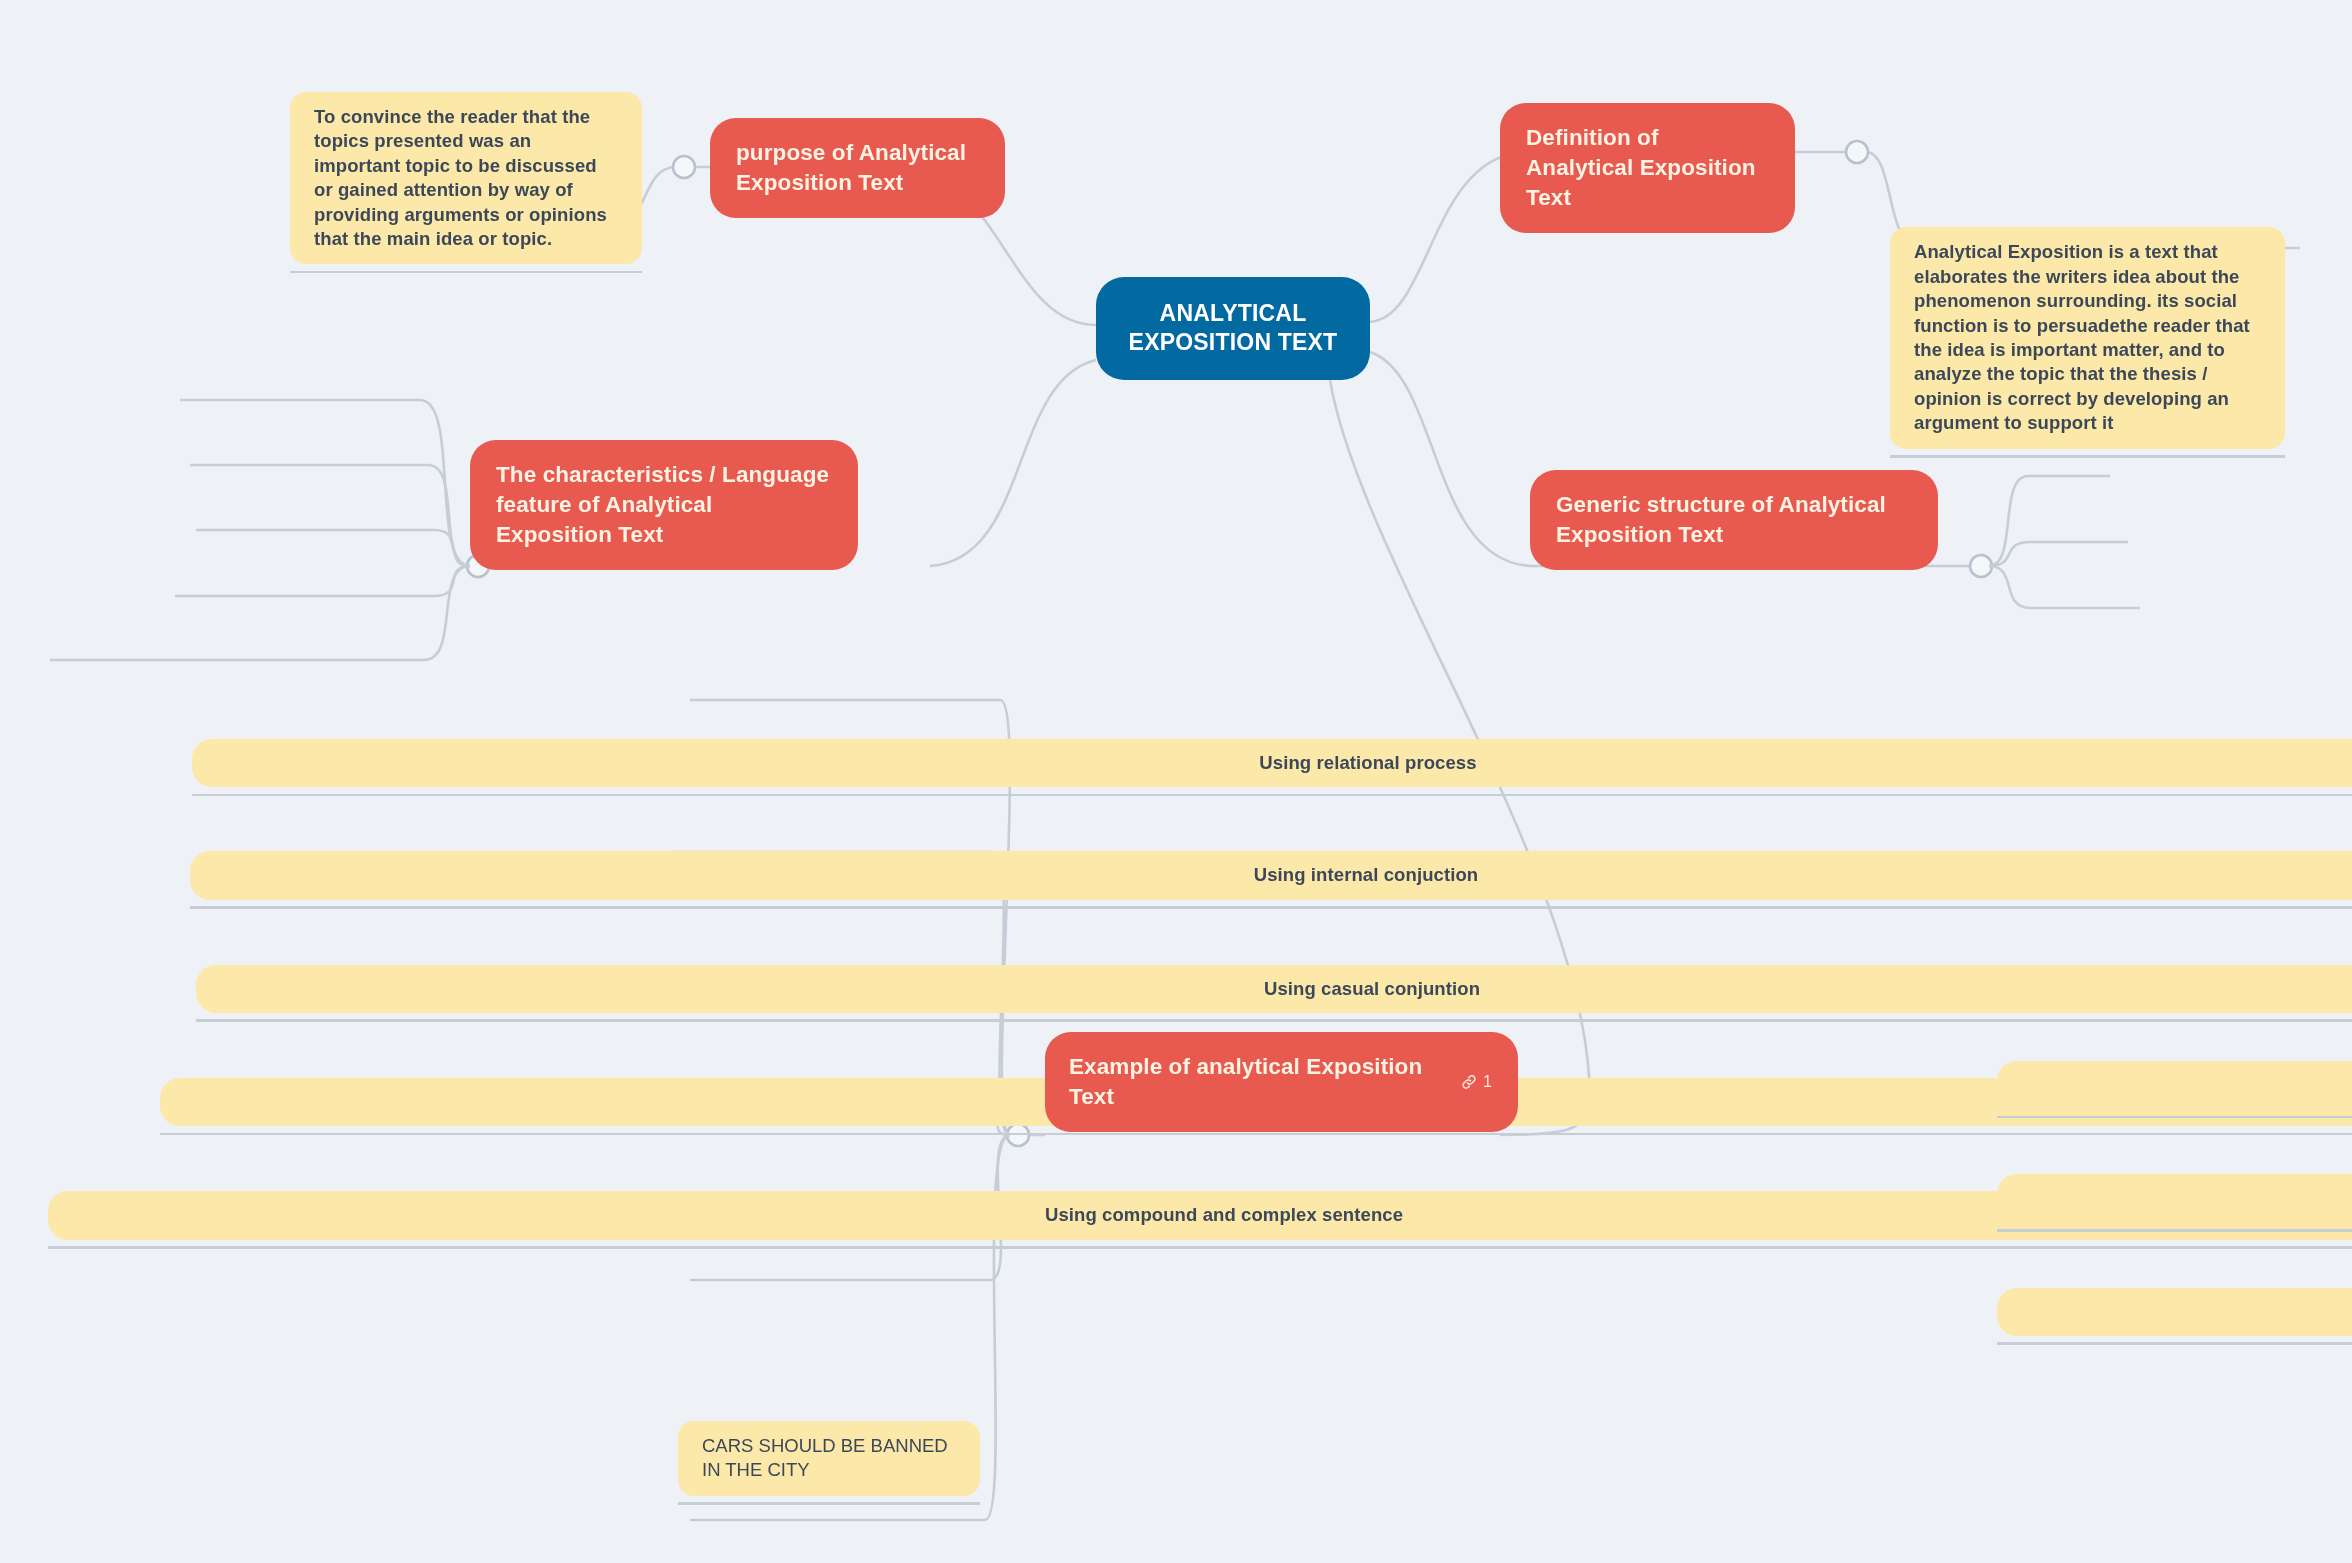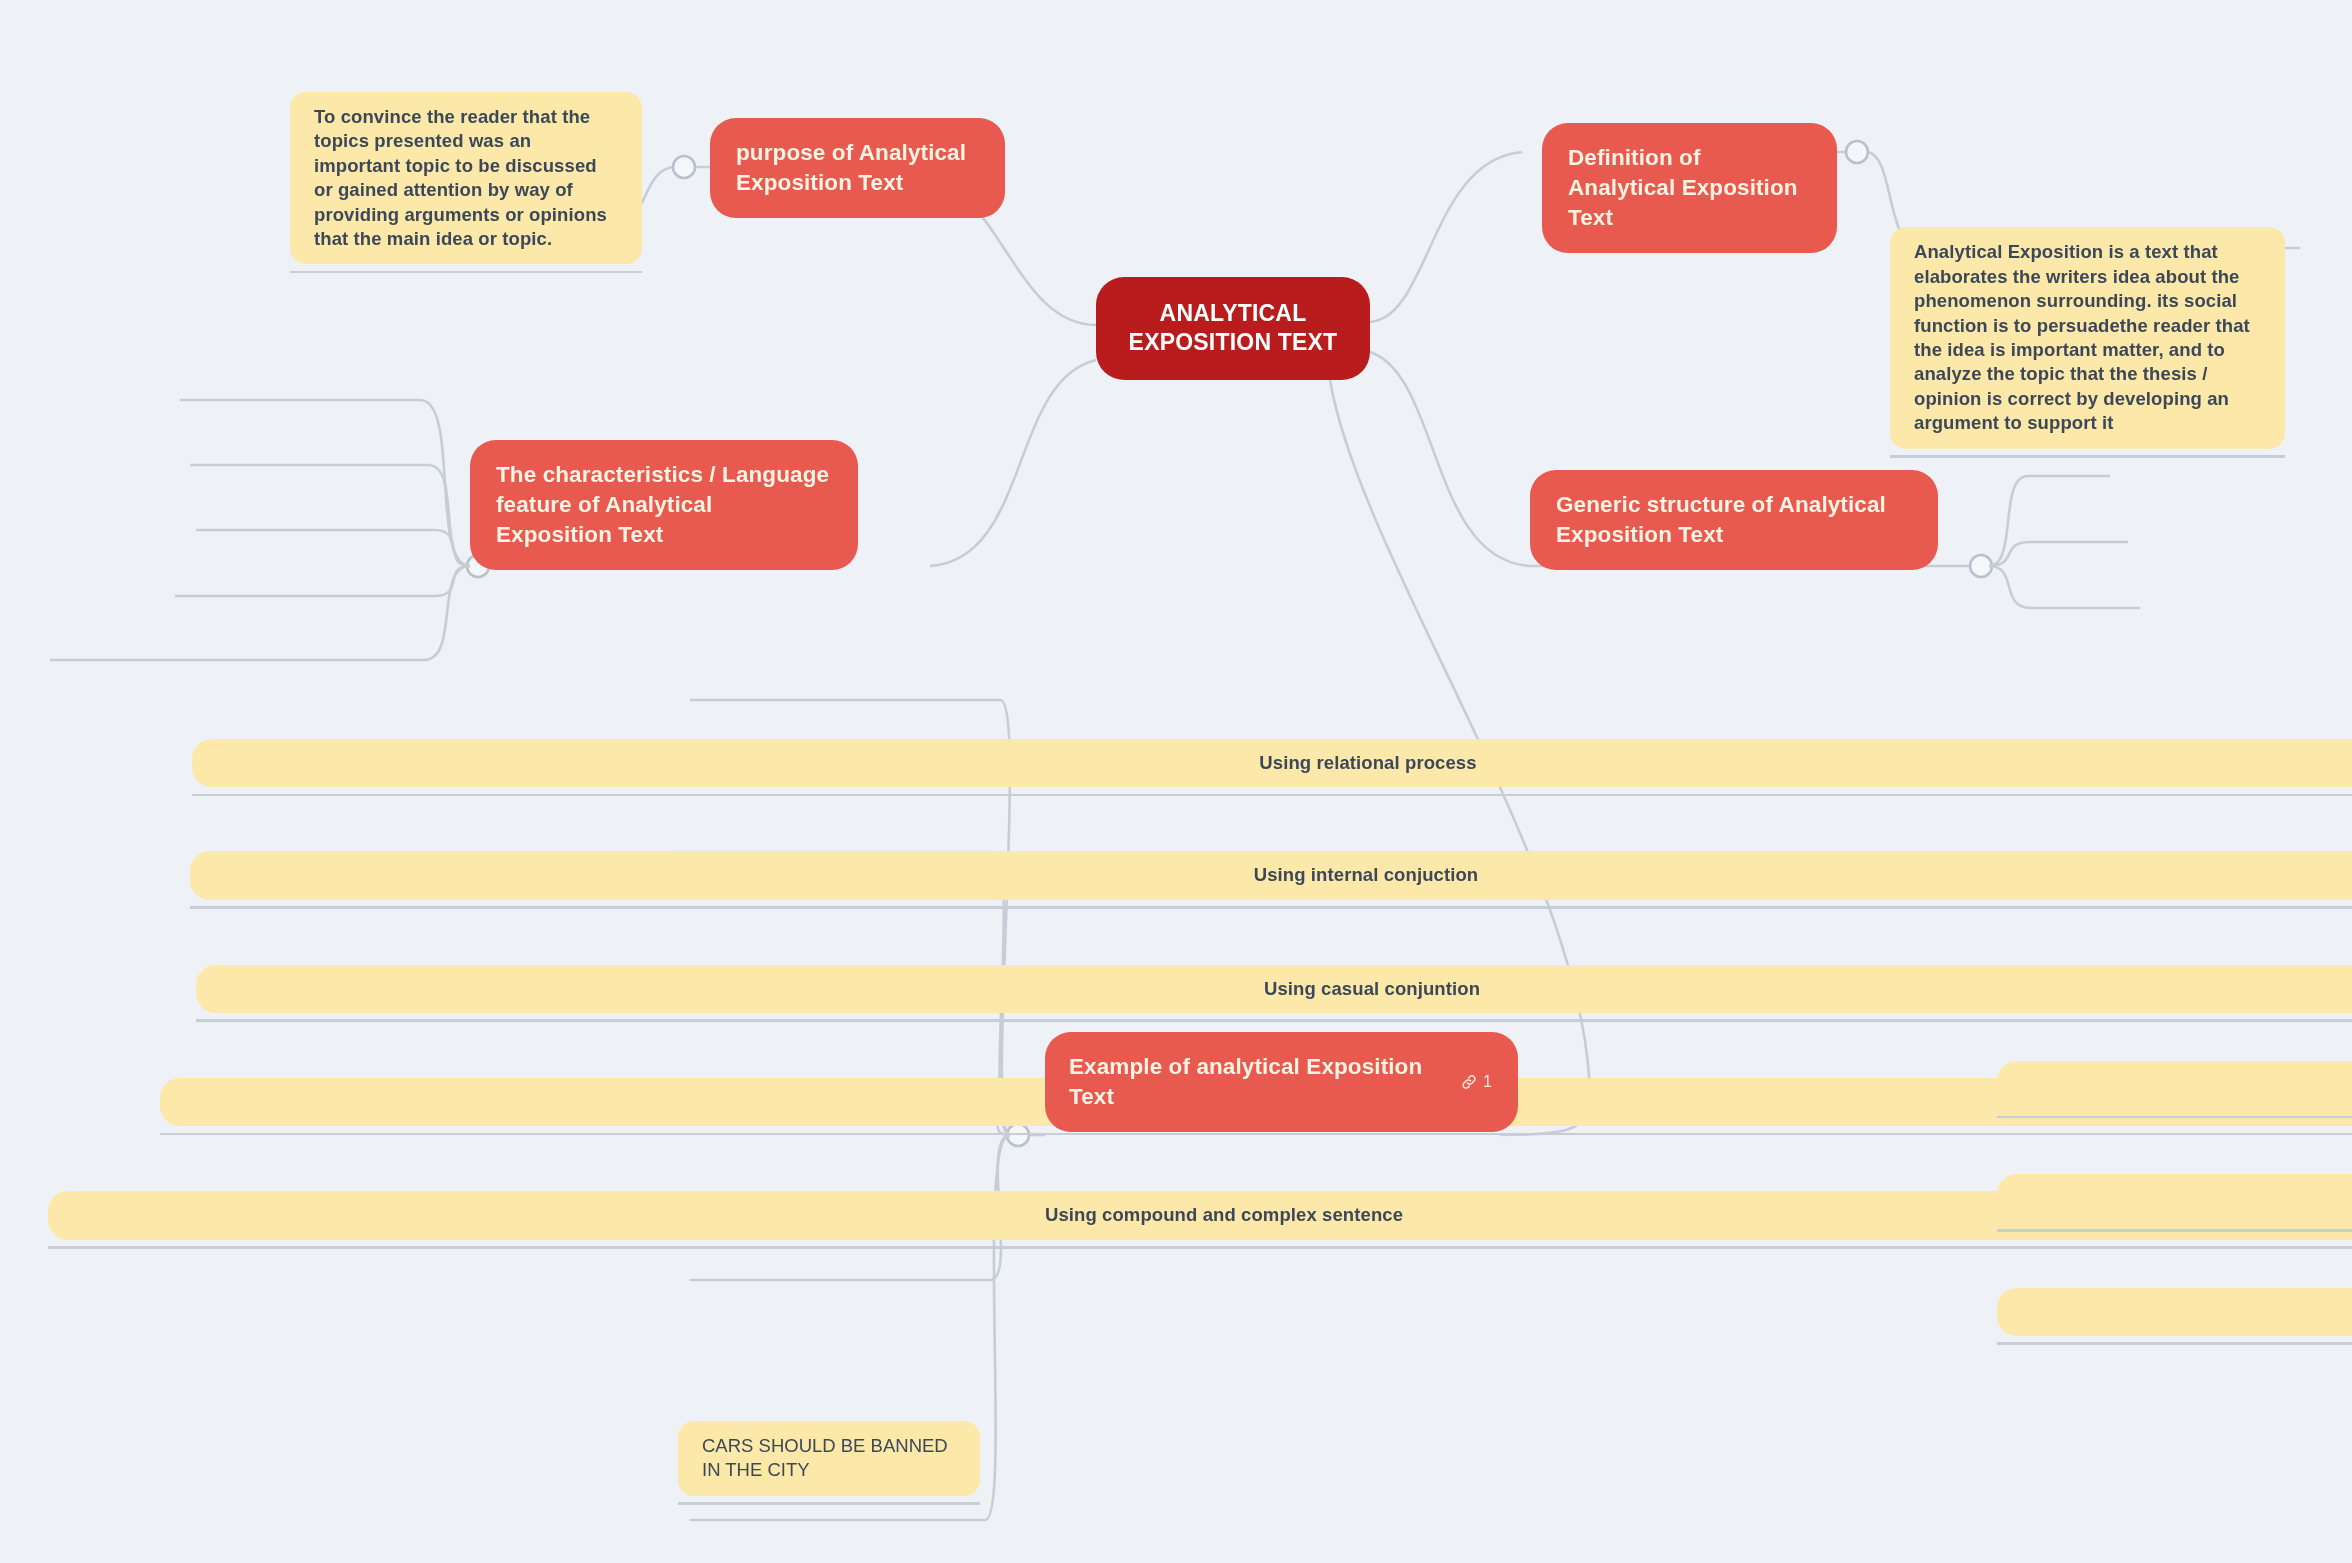--- a/index.html
+++ b/index.html
@@ -13,21 +13,21 @@
   }
   #canvas { position:absolute; inset:0; }
   svg.links { position:absolute; left:0; top:0; width:2352px; height:1563px; pointer-events:none; }
   svg.links path { fill:none; stroke:#c6cdd6; stroke-width:2.6; }
   svg.links circle.hub { fill:#f4f7fa; stroke:#b9c2cc; stroke-width:2.6; }
 
   .node { position:absolute; }
 
   
   .root {
-    background:#b91c1c; color:#ffffff;
+    background:#0369a1; color:#ffffff;
     border-radius: 28px;
     font-weight: 700; font-size: 23px; line-height:1.28;
     text-align:center;
     padding: 22px 26px;
     letter-spacing: .2px;
   }
 
   
   .topic {
     background:#e8594f; color:#fdf3e3;
@@ -107,21 +107,21 @@
 
   <div class="node topic" style="left:710px; top:118px; width:295px;justify-content:flex-end;">
     <span class="label">purpose of Analytical Exposition Text</span>
   </div>
 
   <div class="node wrap" style="left:290px; top:92px; width:352px;">
     <div class="leaf">To convince the reader that the topics presented was an important topic to be discussed or gained attention by way of providing arguments or opinions that the main idea or topic.</div>
     <div class="underline"></div>
   </div>
 
-  <div class="node topic" style="left:1542px; top:103px; width:295px;margin-top:20px;">
+  <div class="node topic" style="left:1500px; top:103px; width:295px;">
     <span class="label">Definition of Analytical Exposition Text</span>
   </div>
 
   <div class="node wrap" style="left:1890px; top:55px; width:395px;">
     <div class="leaf">Analytical Exposition is a text that elaborates the writers idea about the phenomenon surrounding. its social function is to persuadethe reader that the idea is important matter, and to analyze the topic that the thesis / opinion is correct by developing an argument to support it</div>
     <div class="underline"></div>
   </div>
 
   <div class="node topic" style="left:470px; top:440px; width:388px;">
     <span class="label">The characteristics / Language feature of Analytical Exposition Text</span>

